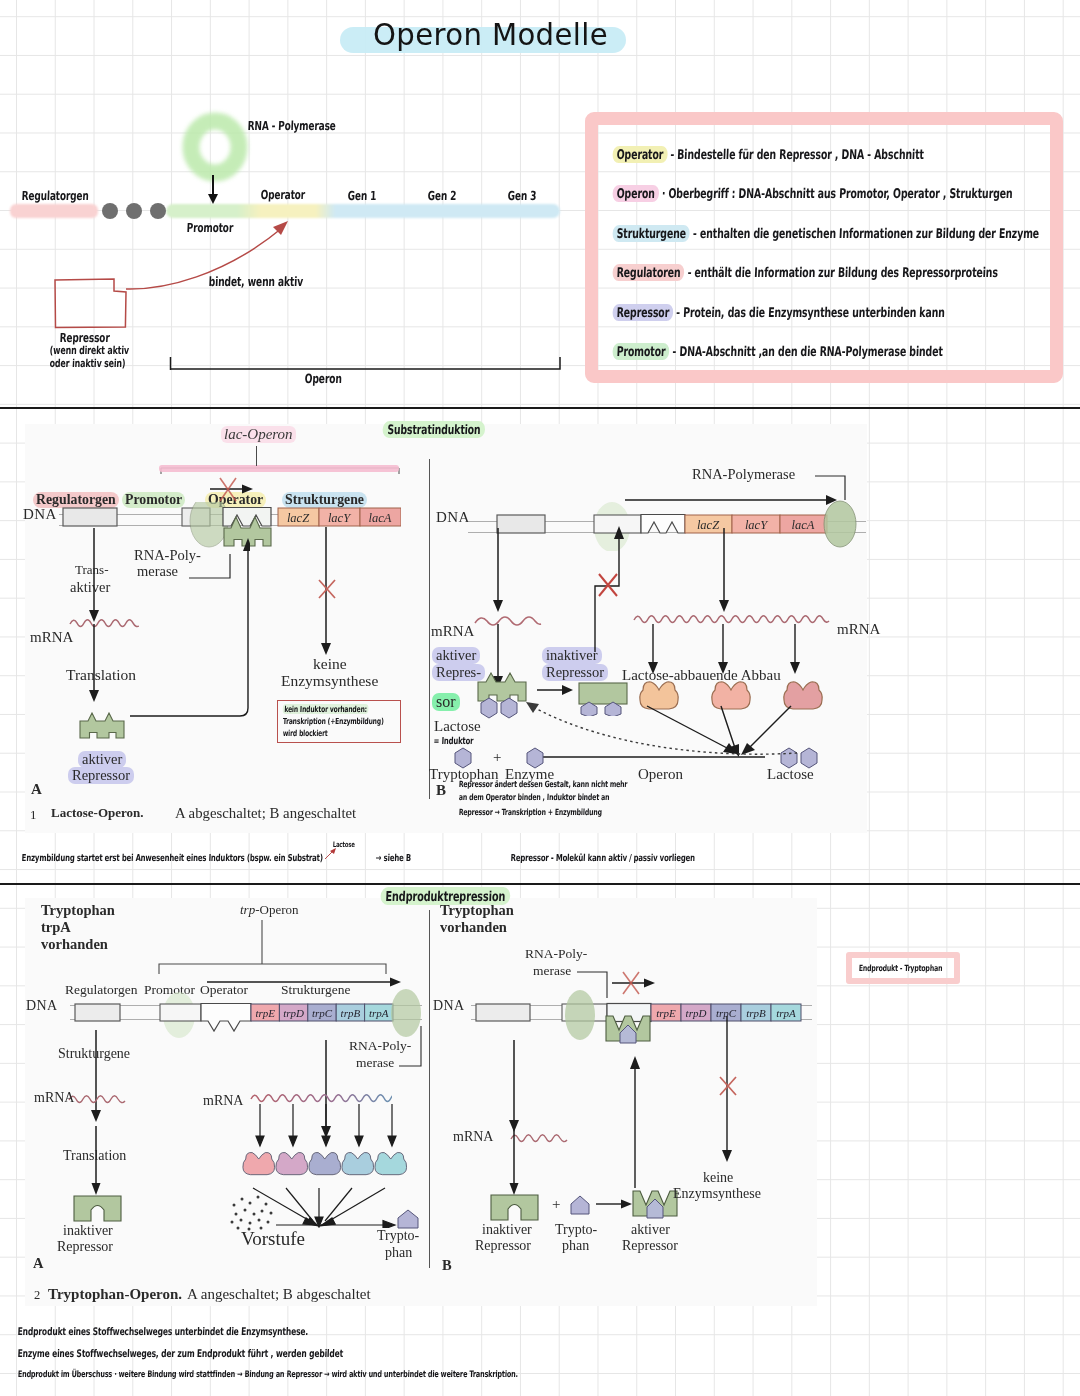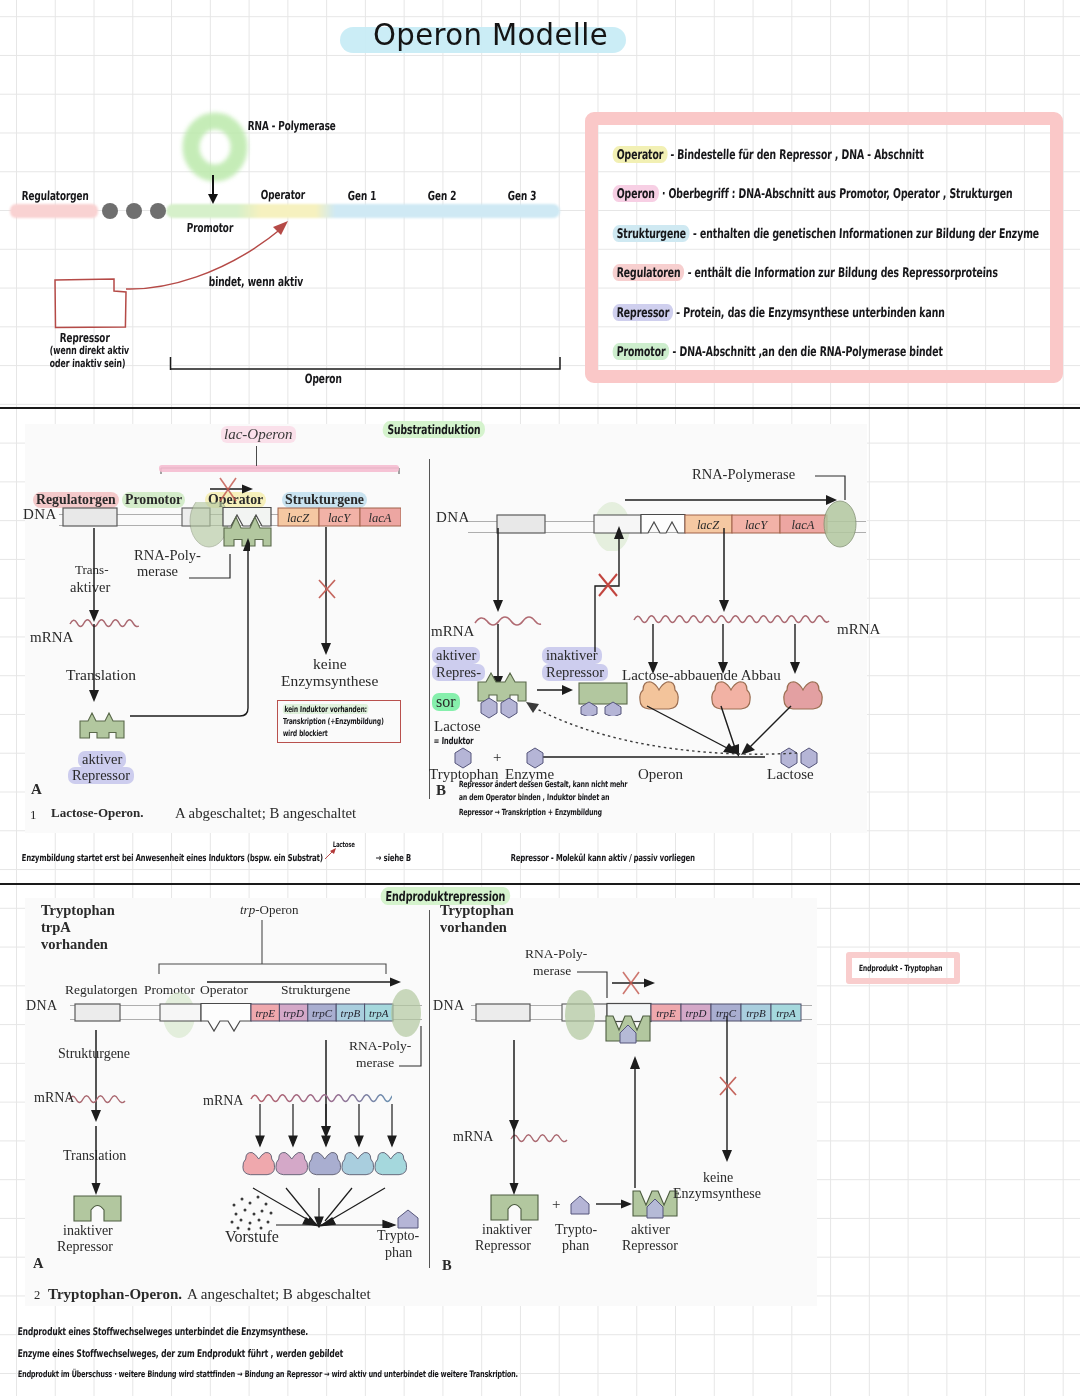--- a/index.html
+++ b/index.html
@@ -491,21 +491,21 @@
     <circle cx="4" cy="29" r="1.5"></circle>
         <circle cx="13" cy="27" r="1.5"></circle>
         <circle cx="22" cy="30" r="1.5"></circle>
         <circle cx="31" cy="27" r="1.5"></circle>
         <circle cx="40" cy="29" r="1.5"></circle>
     <circle cx="10" cy="35" r="1.5"></circle>
         <circle cx="21" cy="36" r="1.5"></circle>
         <circle cx="33" cy="35" r="1.5"></circle>
       </g>
   </svg>
-  <div class="abs ptxt" style="left:200px;top:330px;font-size:16px">Vorstufe</div>
+  <div class="abs ptxt" style="left:216px;top:330px;font-size:19px">Vorstufe</div>
 
   <svg class="abs" style="left:202px;top:288px" width="176" height="42">
     <g stroke="#1c1c1c" stroke-width="1.2" fill="#1c1c1c">
       <line x1="26" y1="2" x2="83" y2="35"></line>
         <polygon points="89,39 79,32 76,38"></polygon>
       <line x1="59" y1="2" x2="86" y2="35"></line>
         <polygon points="91,40 83,32 79,37"></polygon>
       <line x1="92" y1="2" x2="92" y2="33"></line>
         <polygon points="92,41 88,31 96,31"></polygon>
       <line x1="125" y1="2" x2="98" y2="35"></line>

